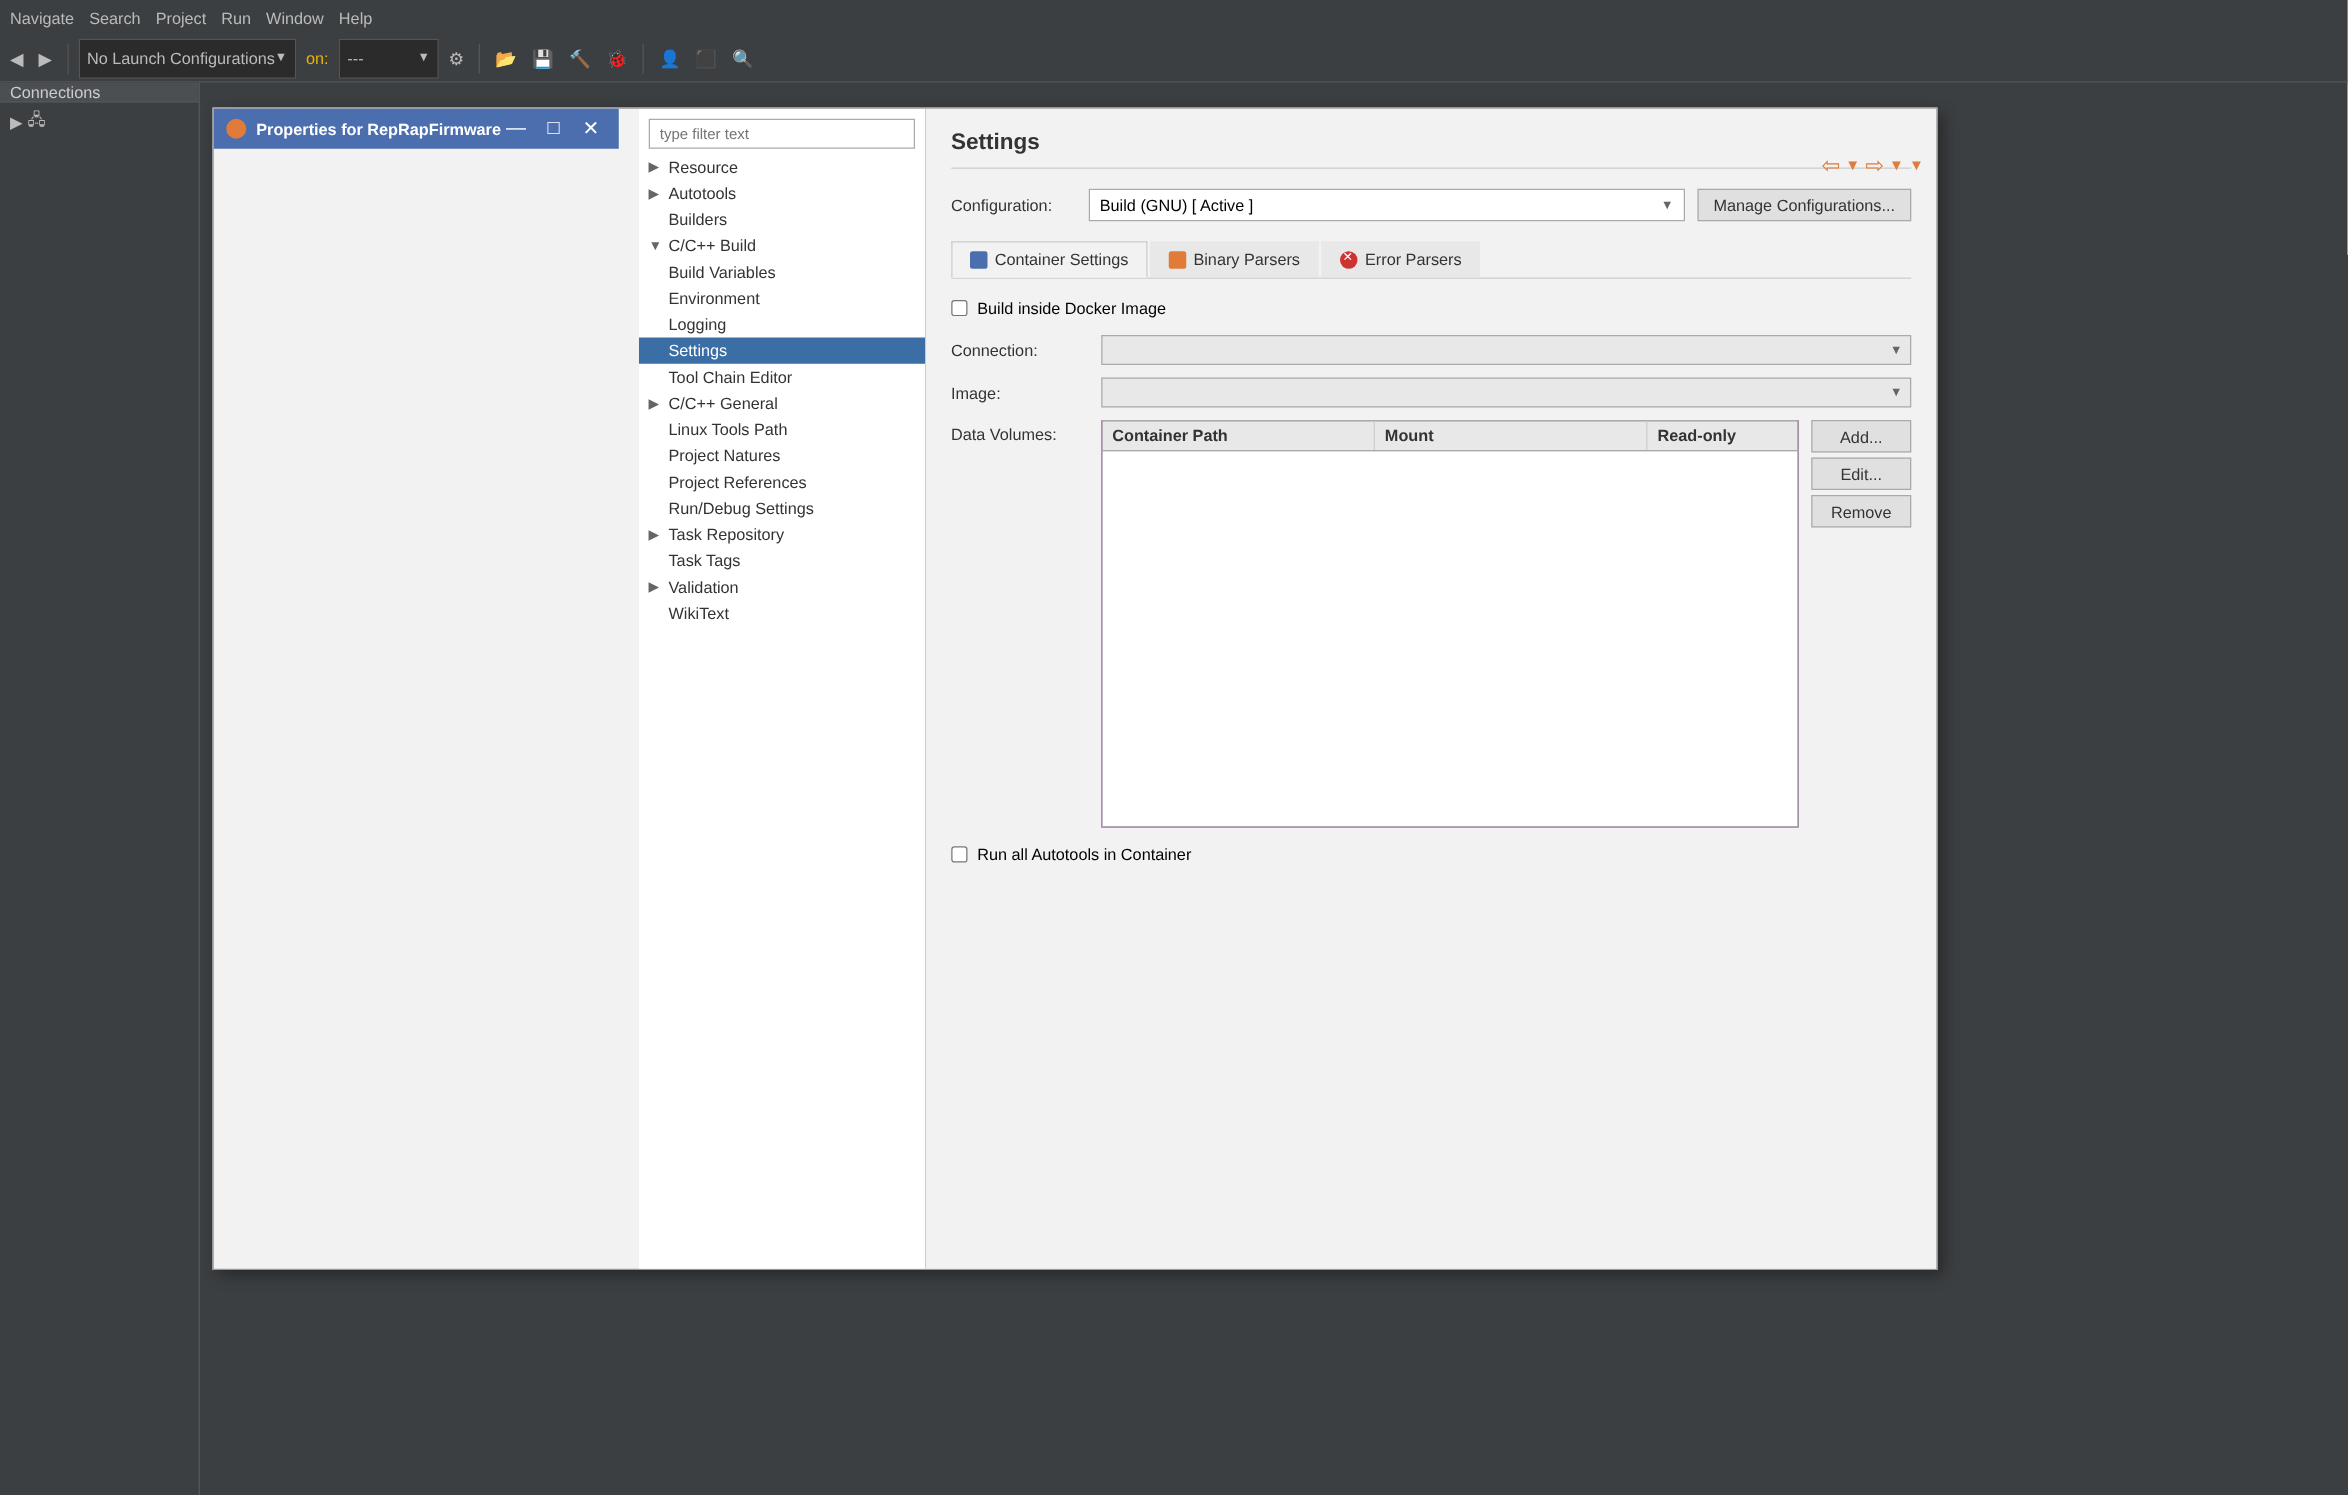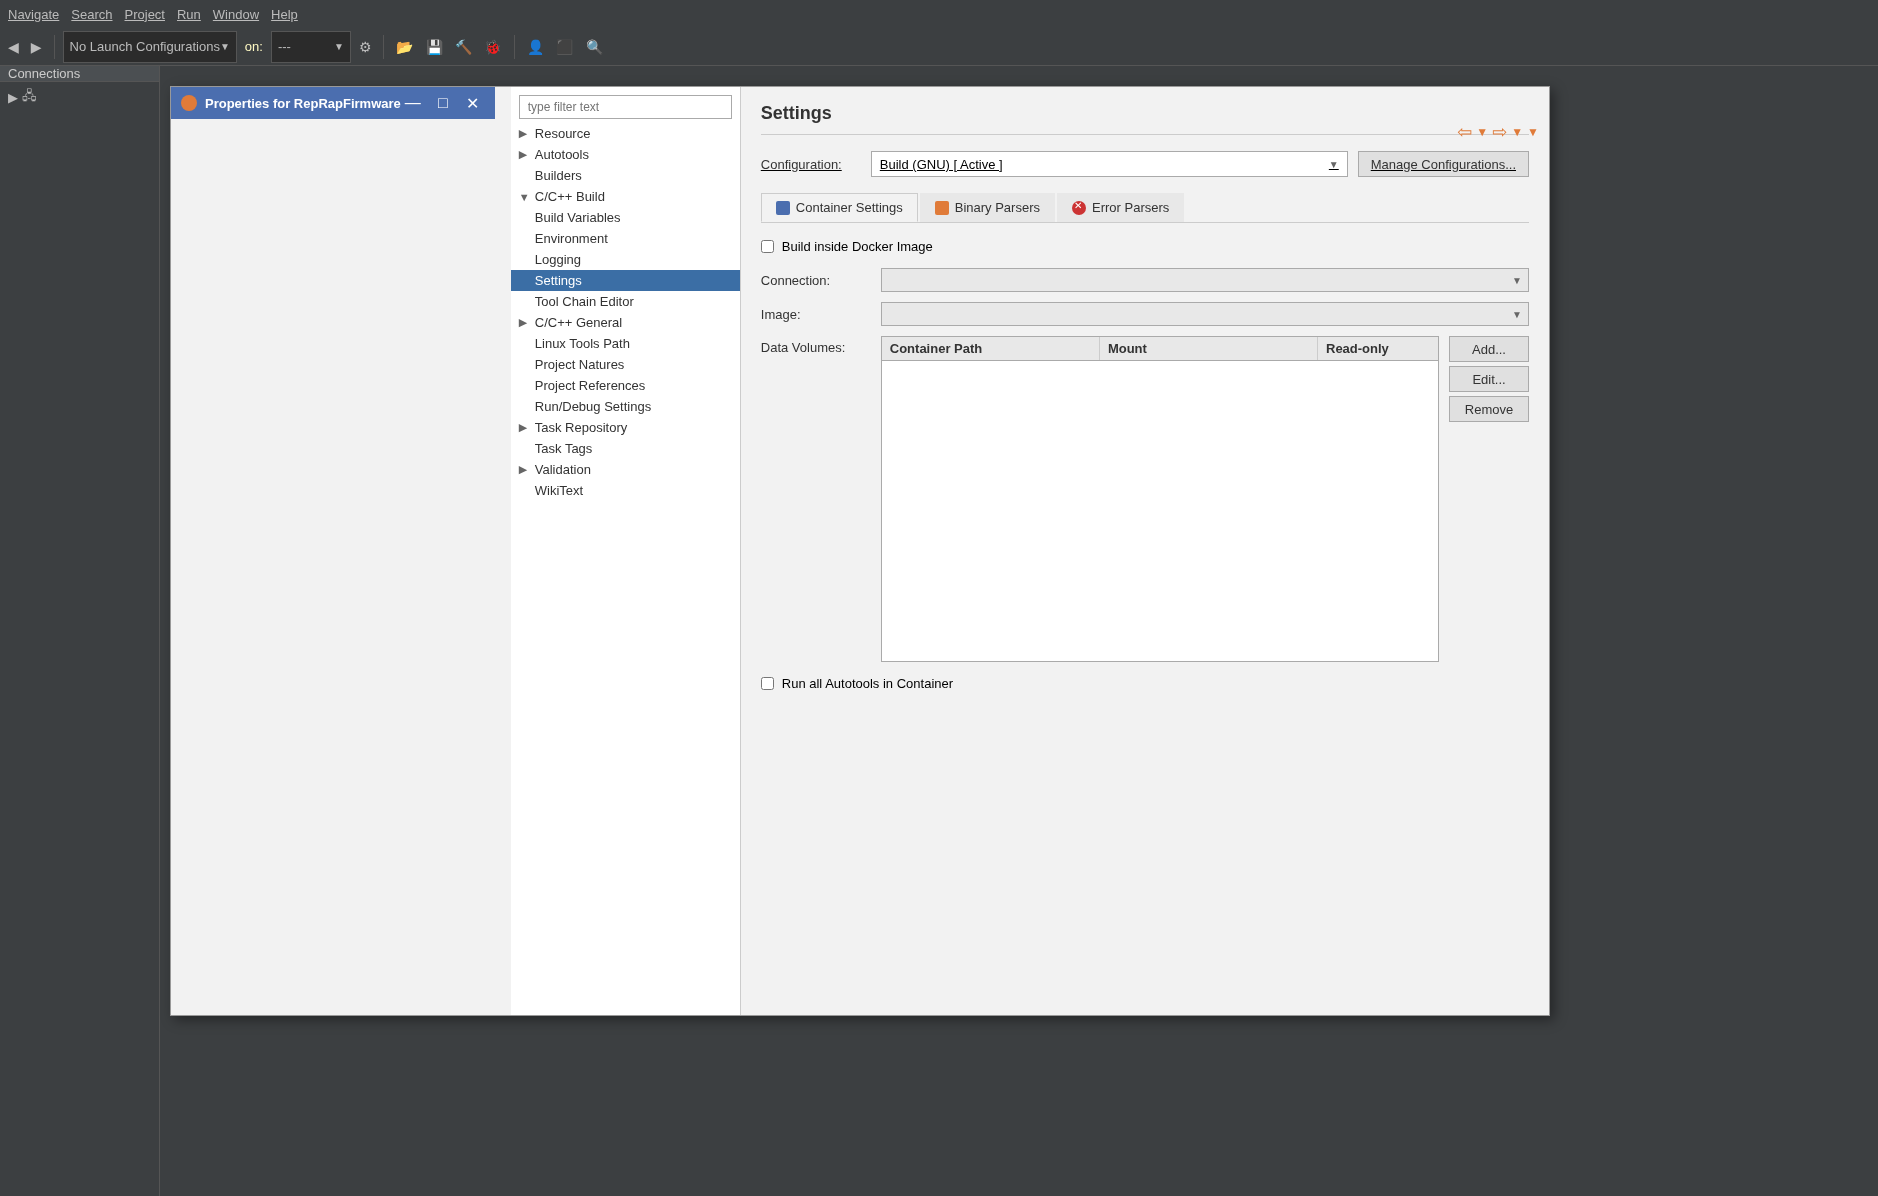--- a/index.html
+++ b/index.html
@@ -7,21 +7,20 @@
 
     
     .menu-bar {
       background: #3c3f41;
       color: #bbb;
       display: flex;
       align-items: center;
       height: 28px;
       padding: 0 8px;
       gap: 12px;
-      text-decoration: underline;
     }
     .menu-bar span { cursor: pointer; }
 
     
     .toolbar {
       background: #3c3f41;
       height: 38px;
       display: flex;
       align-items: center;
       padding: 0 4px;
@@ -190,21 +189,20 @@
       border-bottom: 1px solid #ccc;
       padding-bottom: 10px;
     }
 
     
     .config-row {
       display: flex;
       align-items: center;
       gap: 10px;
       margin-bottom: 16px;
-      text-decoration: underline;
     }
     .config-label {
       color: #333;
       min-width: 100px;
     }
     .config-select-wrap {
       display: flex;
       align-items: center;
       gap: 6px;
       flex: 1;
@@ -372,21 +370,21 @@
       background: transparent;
       border: none;
       cursor: pointer;
       color: #e07b39;
       font-size: 18px;
     }
     .nav-arrow-btn:disabled { color: #aaa; cursor: default; }
 
     
     .on-label {
-      color: #fef9c3;
+      color: #eab308;
       font-size: 13px;
       padding: 0 4px;
       text-align: right;
     }
   </style>
 </head>
 <body>
 
 <div class="menu-bar">
   <span>Navigate</span>

